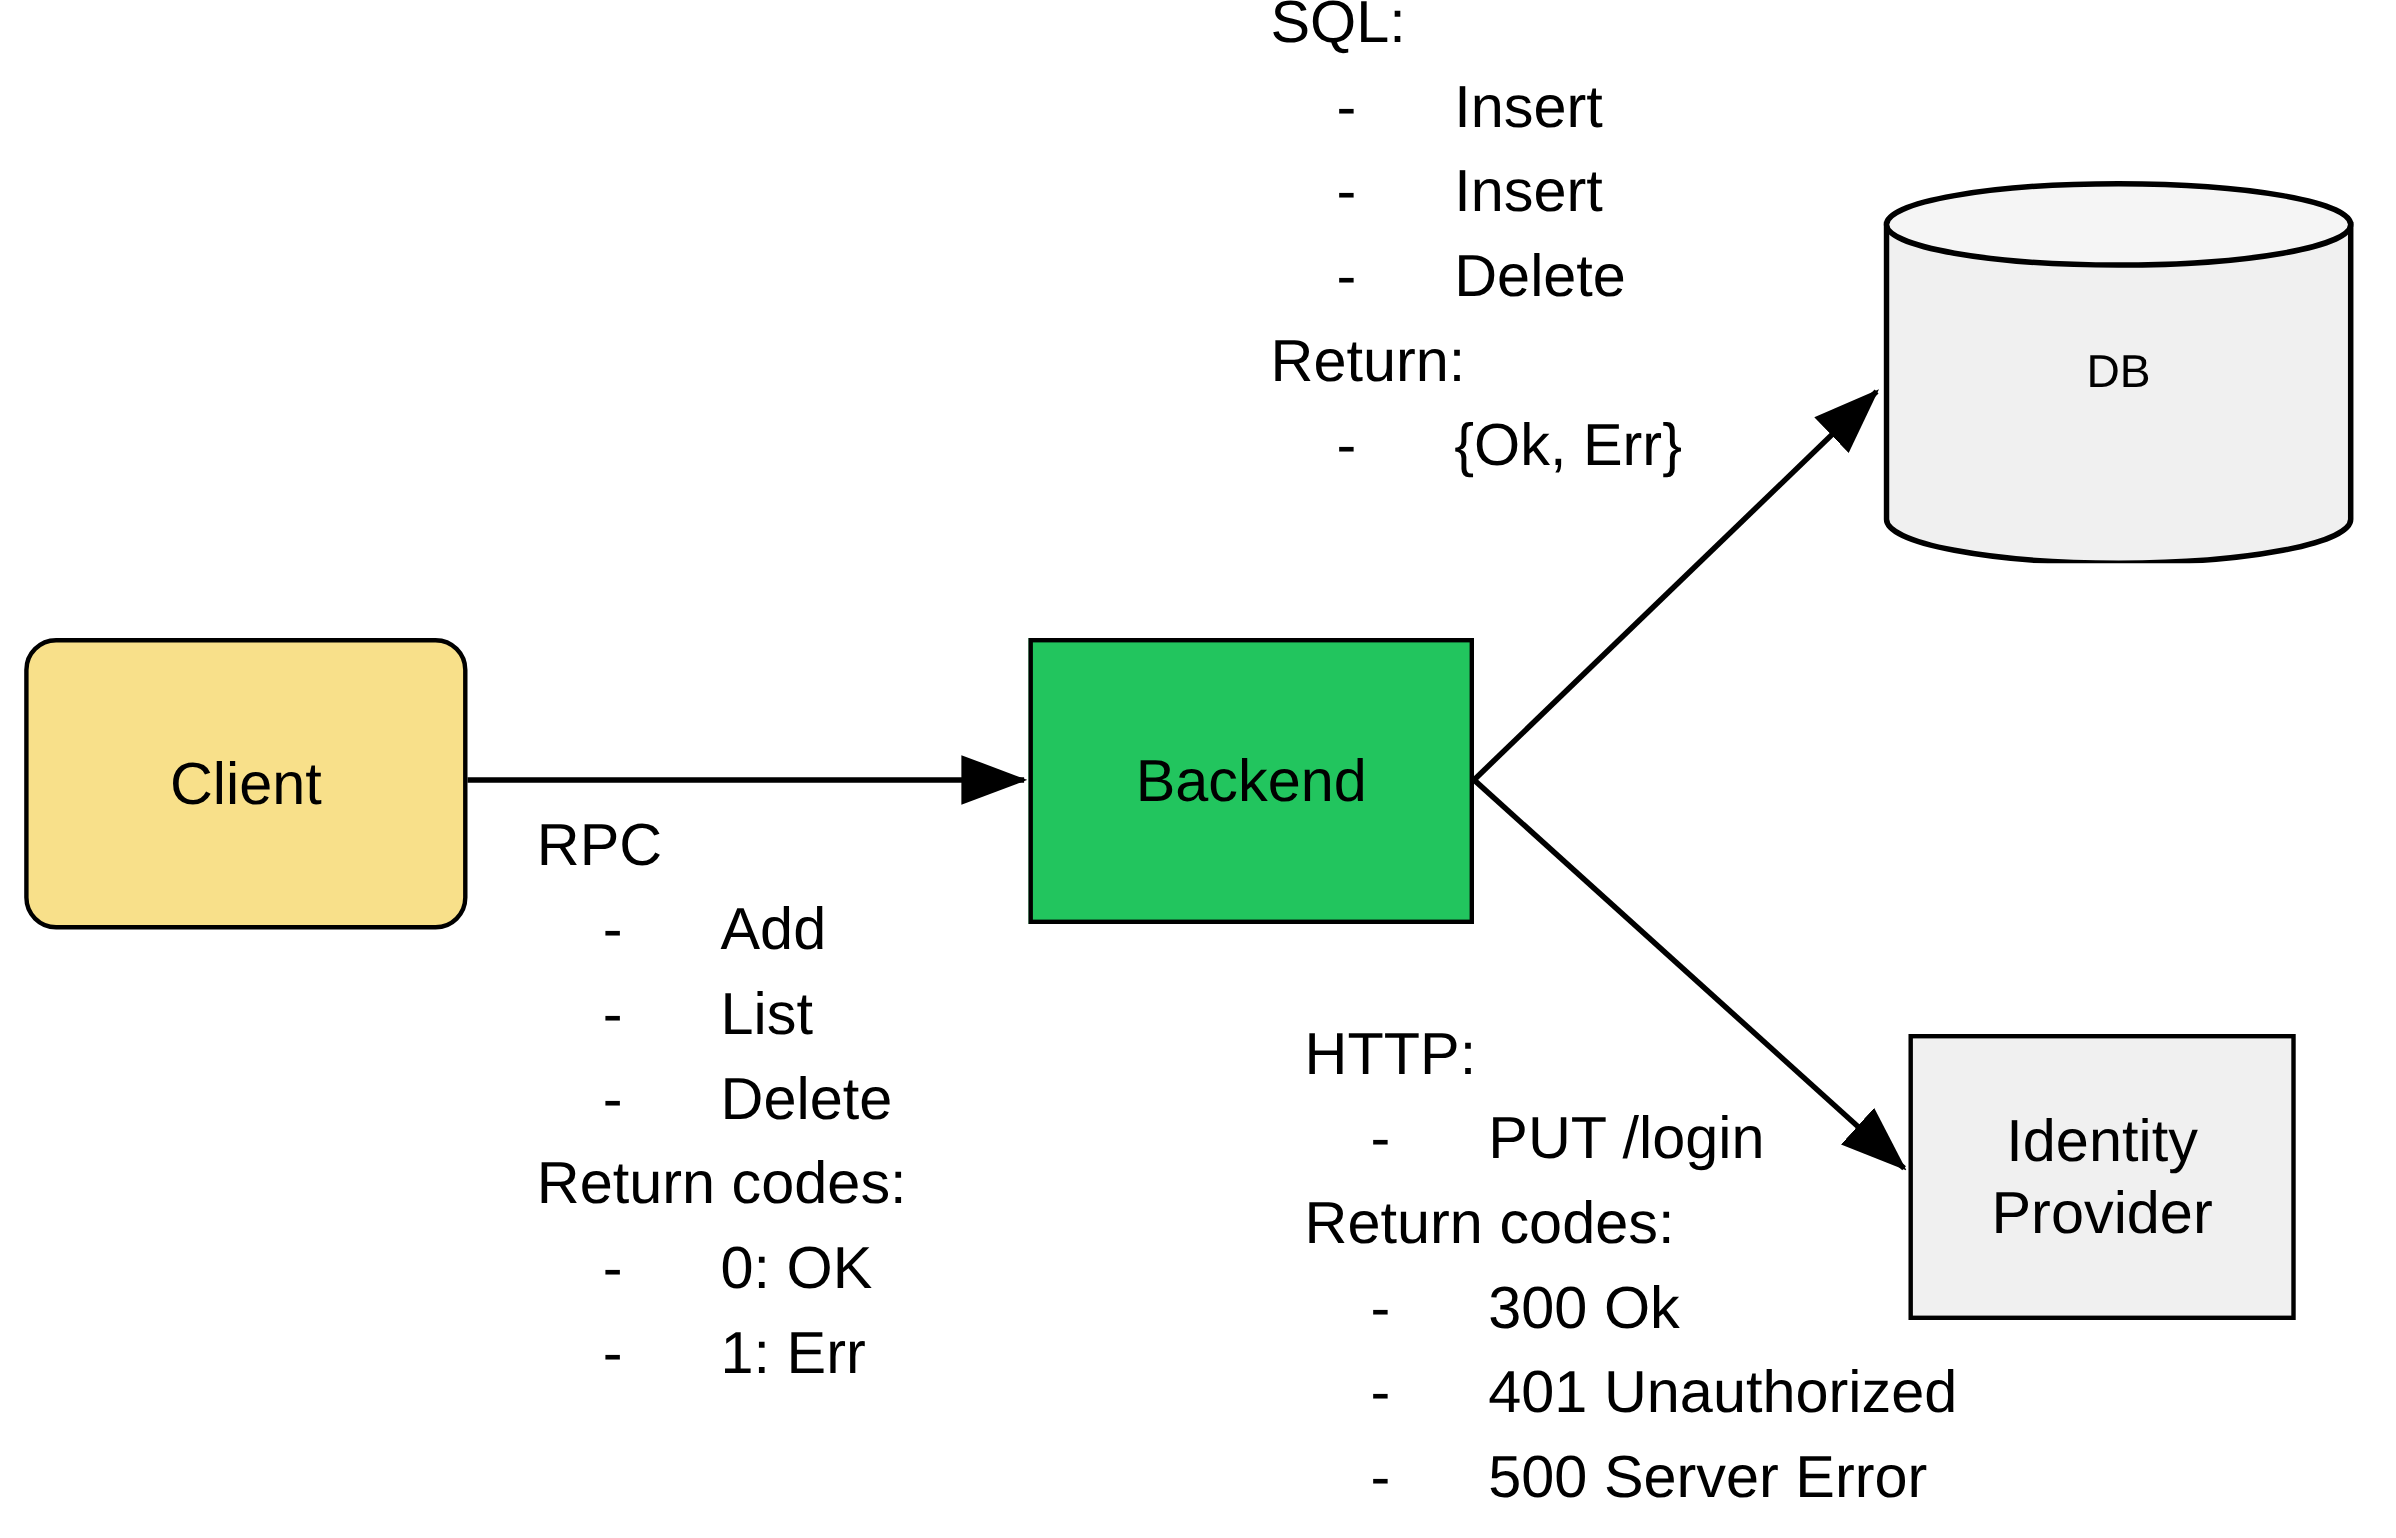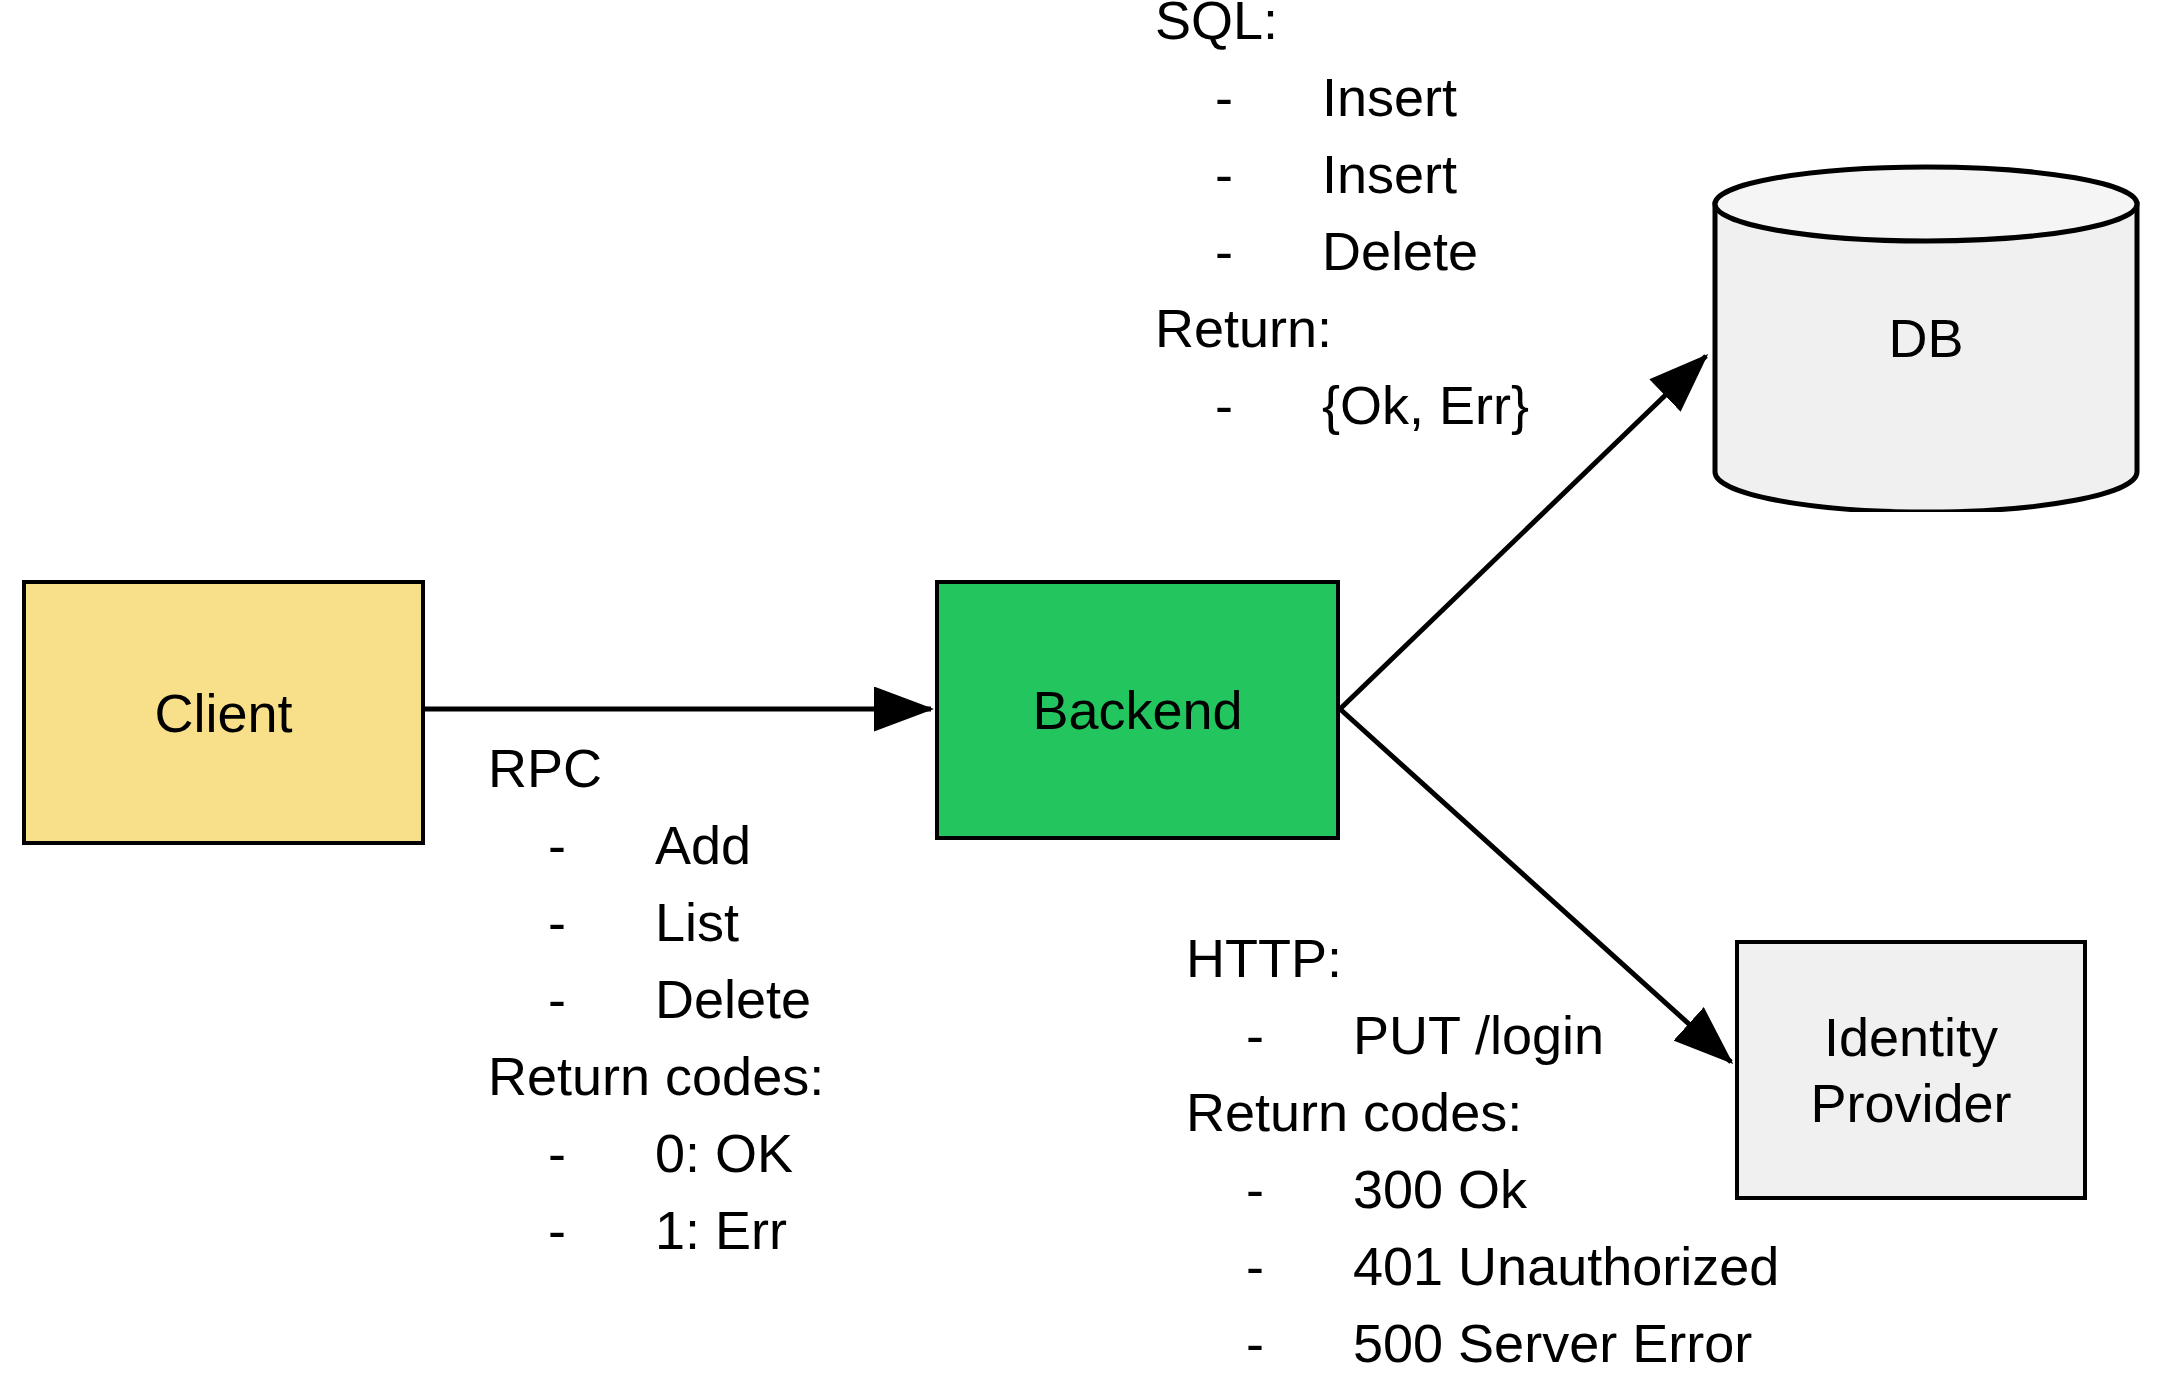--- a/index.html
+++ b/index.html
@@ -52,21 +52,21 @@
   }
   #node-db {
     left: 1712px; top: 164px;
     width: 428px; height: 348px;
     background: transparent;
     border: none;
   }
   #node-db .db-label {
     position: relative;
     z-index: 2;
-    font-size: 54px;
+    font-size: 42px;
   }
   #db-shape {
     position: absolute;
     left: 0; top: 0;
     width: 428px; height: 348px;
     z-index: 1;
   }
   .textblock {
     position: absolute;
     font-size: 54px;
@@ -100,21 +100,21 @@
     <defs>
       <marker id="arrowhead" markerWidth="12" markerHeight="9" refX="11.4" refY="4.5" orient="auto" markerUnits="strokeWidth">
         <path d="M0,0 L12,4.5 L0,9 z" fill="#000000"></path>
       </marker>
     </defs>
     <line x1="425" y1="709" x2="931" y2="709" stroke="#000000" stroke-width="5" marker-end="url(#arrowhead)"></line>
     <line x1="1340" y1="709" x2="1706" y2="356" stroke="#000000" stroke-width="5" marker-end="url(#arrowhead)"></line>
     <line x1="1340" y1="709" x2="1731" y2="1062" stroke="#000000" stroke-width="5" marker-end="url(#arrowhead)"></line>
   </svg>
 
-  <div class="node node-rect" id="node-client" style="background:#f8e08a;">
+  <div class="node node-rect" id="node-client" style="background:#f8e08a;border-radius:29px;">
     <span>Client</span>
   </div>
 
   <div class="node node-rect" id="node-backend" style="background:#22c55e;">
     <span>Backend</span>
   </div>
 
   <div class="node" id="node-db">
     <svg id="db-shape" viewBox="0 0 428 348" xmlns="http://www.w3.org/2000/svg">
       <path d="M3,40 L3,308 A211,40 0 0 0 425,308 L425,40 Z" fill="#f0f0f0" stroke="#000000" stroke-width="5"></path>

